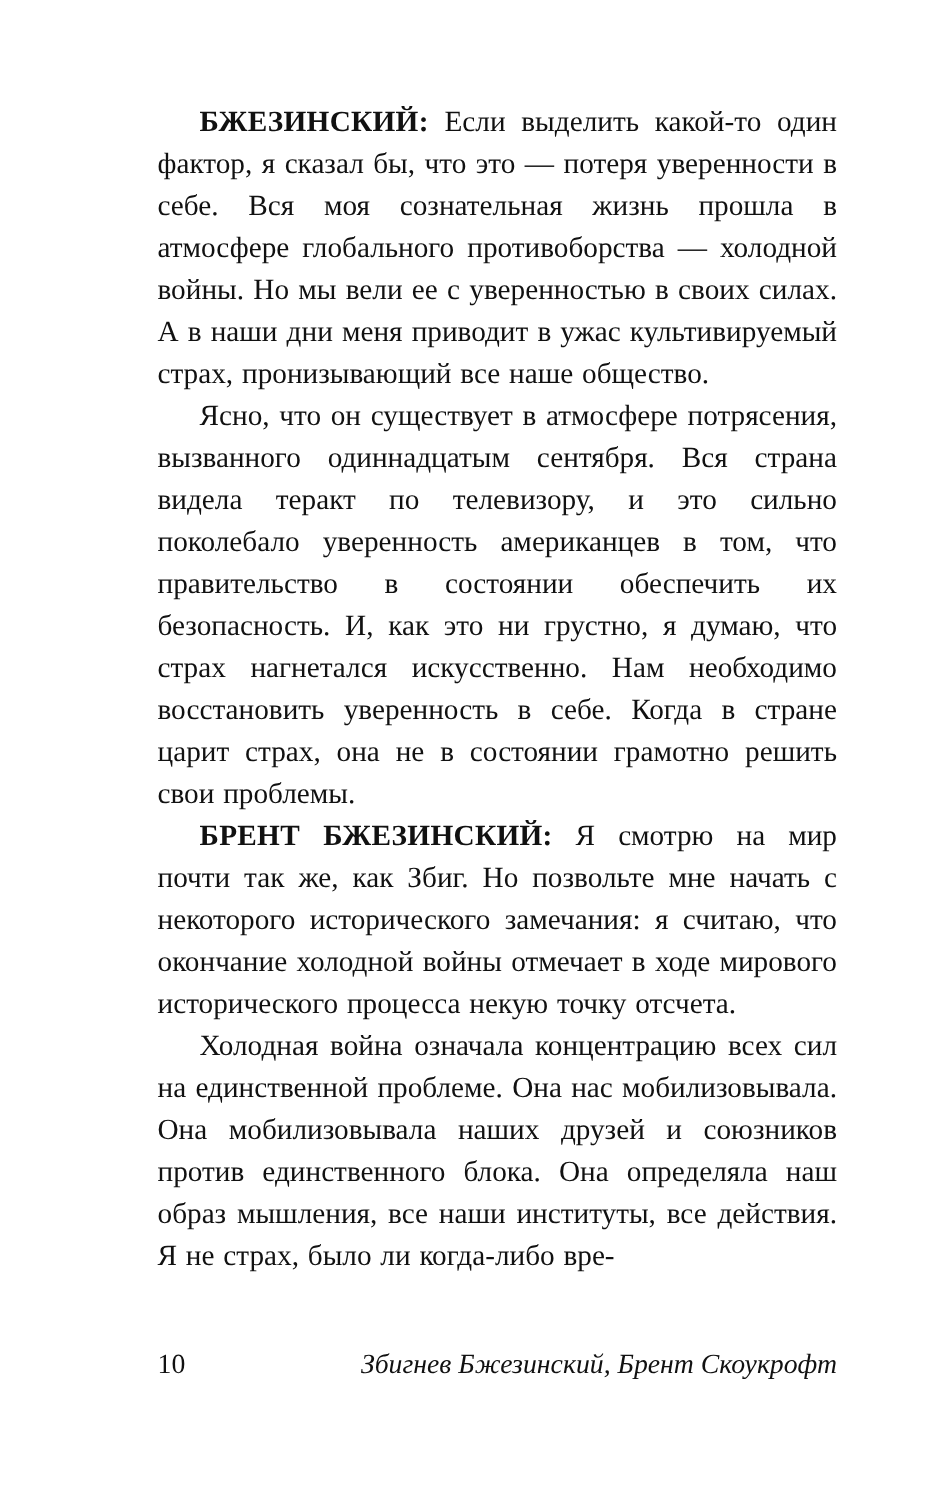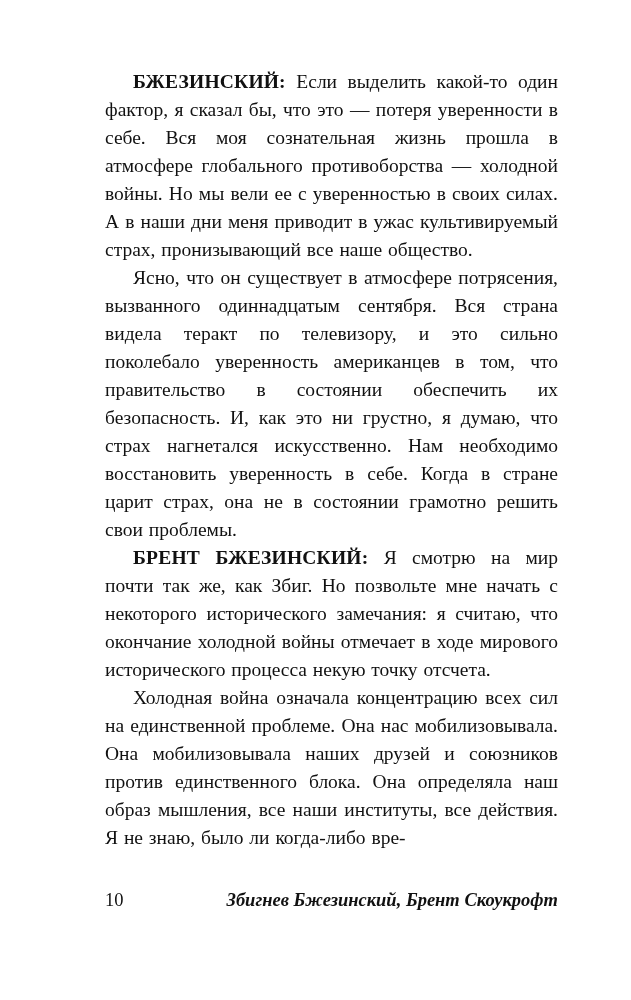--- a/index.html
+++ b/index.html
@@ -32,37 +32,36 @@
       margin: 0;
       text-indent: 28px;
       word-spacing: 1px;
     }
     .speaker {
       font-weight: bold;
       letter-spacing: 0.2px;
     }
     .page-footer {
       position: absolute;
-      top: 858px;
+      top: 898px;
       left: 105px;
       width: 453px;
       display: flex;
       justify-content: space-between;
       align-items: baseline;
       font-size: 18.5px;
       line-height: 24px;
     }
     .page-number {
       font-style: normal;
       font-weight: normal;
     }
     .running-title {
       font-style: italic;
-      font-weight: bold;
-      margin-top: 30px;
+      font-weight: normal;
     }
   </style>
 </head>
 <body>
 
 <div class="page">
 
   <div class="text-block">
 
     <p>
@@ -72,21 +71,21 @@
     <p>
       <span>Ясно, что он существует в атмосфере потрясения, вызванного одиннадцатым сентября. Вся страна видела теракт по телевизору, и это сильно поколебало уверенность американцев в том, что правительство в состоянии обеспечить их безопасность. И, как это ни грустно, я думаю, что страх нагнетался искусственно. Нам необходимо восстановить уверенность в себе. Когда в стране царит страх, она не в состоянии грамотно решить свои проблемы.</span>
     </p>
 
 
     <p>
       <span class="speaker">БРЕНТ БЖЕЗИНСКИЙ:</span><span> Я смотрю на мир почти так же, как Збиг. Но позвольте мне начать с некоторого исторического замечания: я считаю, что окончание холодной войны отмечает в ходе мирового исторического процесса некую точку отсчета.</span>
     </p>
 
     <p>
-      <span>Холодная война означала концентрацию всех сил на единственной проблеме. Она нас мобилизовывала. Она мобилизовывала наших друзей и союзников против единственного блока. Она определяла наш образ мышления, все наши институты, все действия. Я не знаю, было ли когда-либо вре-</span>
+      <span>Холодная война означала концентрацию всех сил на единственной проблеме. Она нас мобилизовывала. Она мобилизовывала наших друзей и союзников против единственного блока. Она определяла наш образ мышления, все наши институты, все действия. Я не страх, было ли когда-либо вре-</span>
     </p>
 
   </div>
 
   <div class="page-footer">
     <span class="page-number">10</span>
     <span class="running-title">Збигнев Бжезинский, Брент Скоукрофт</span>
   </div>
 
 </div>

